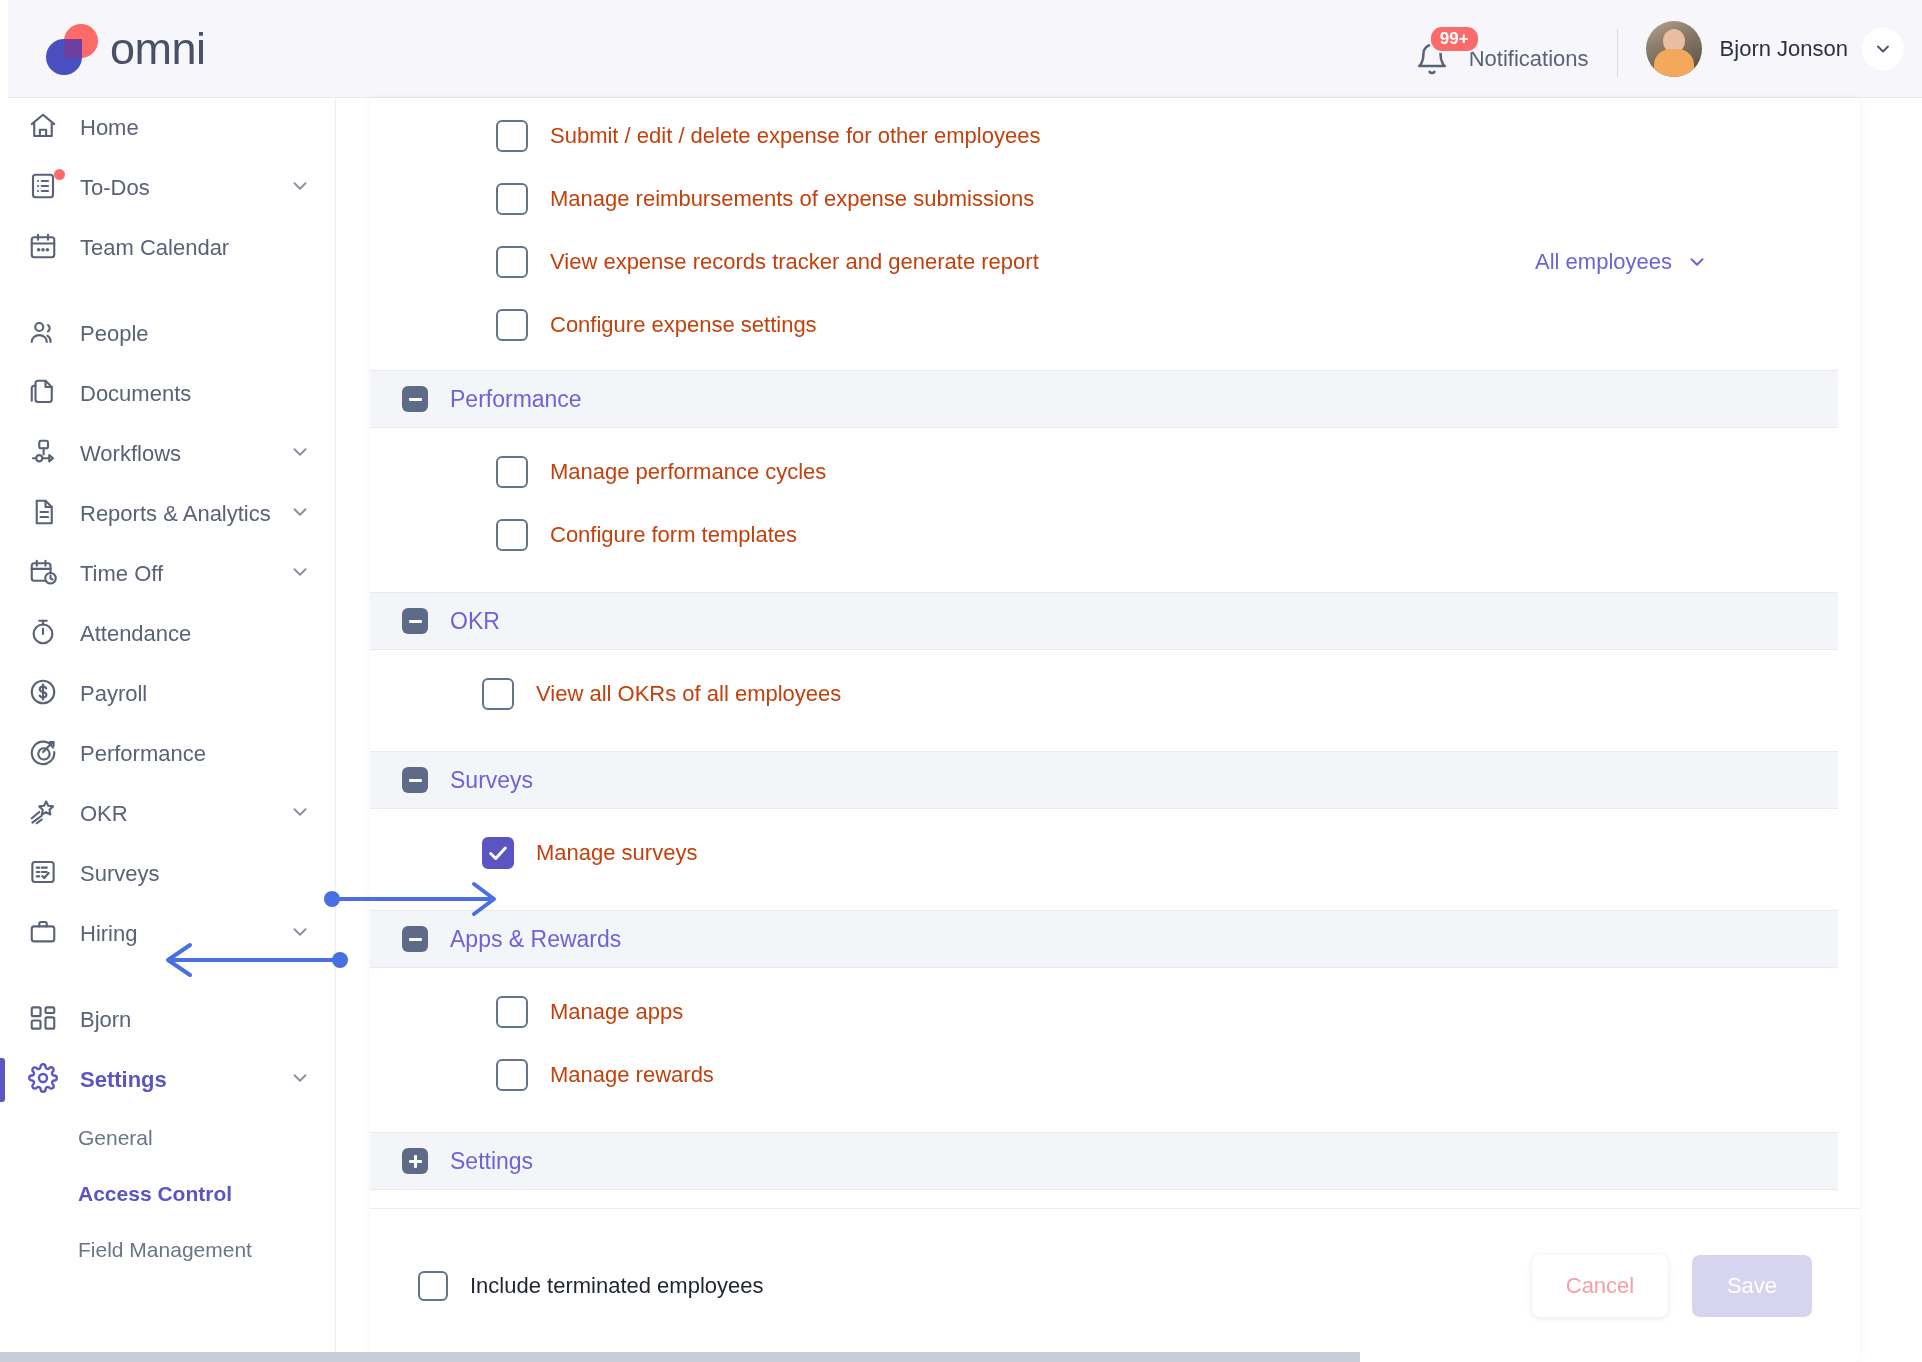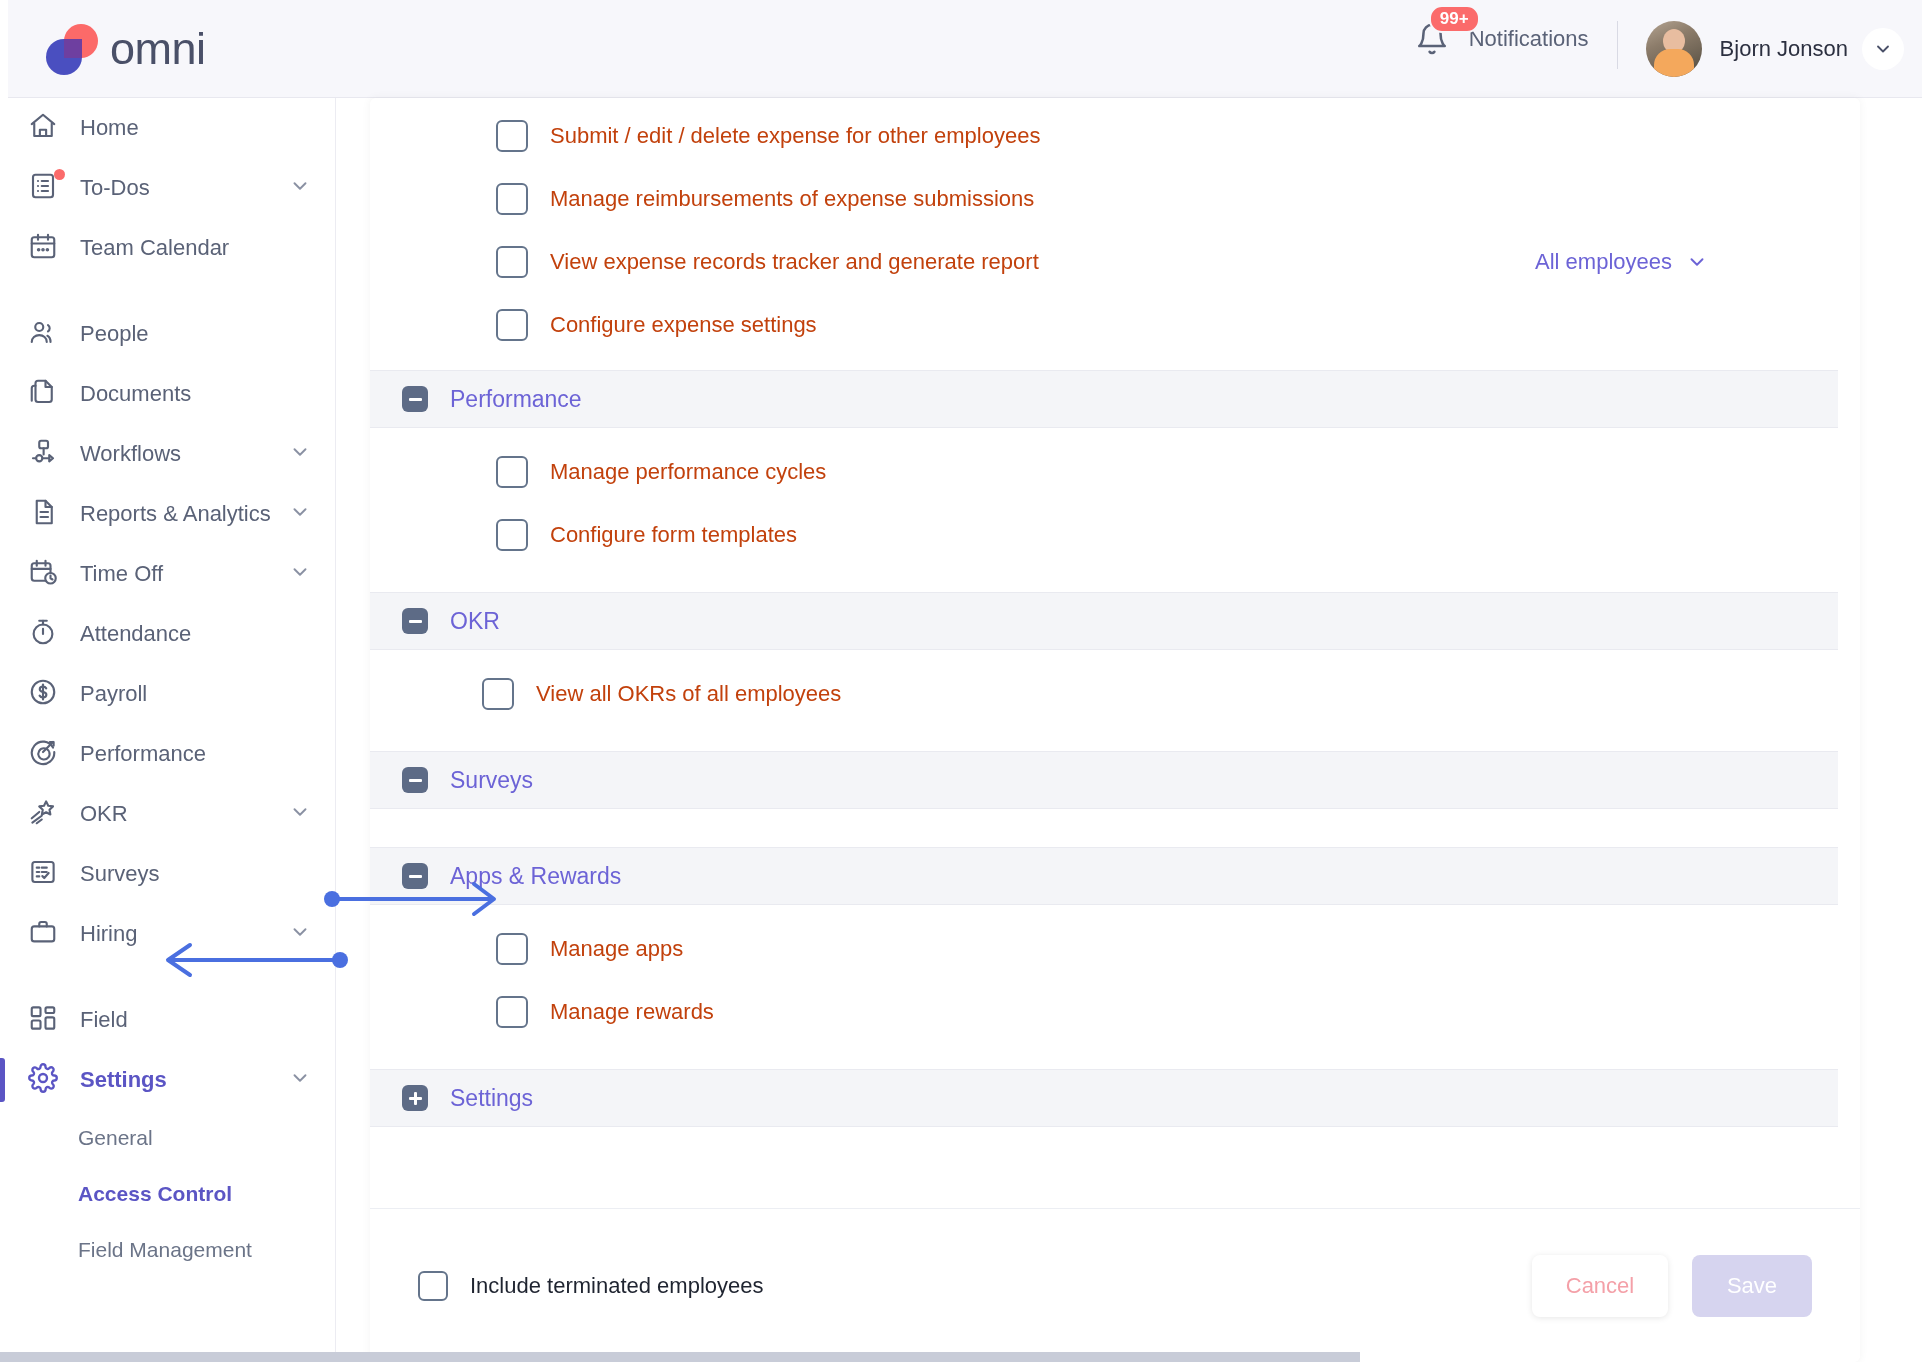--- a/index.html
+++ b/index.html
@@ -30,21 +30,21 @@
   .logo-overlap {
     position: absolute; left: 22px; top: 17px; width: 18px; height: 19px;
     background: #6e3fa0;
   }
   .logo-text {
     font-size: 45px; color: #4a5068; letter-spacing: -0.5px;
     margin-left: 12px; font-weight: 400;
   }
 
   .topbar-right {
-    margin-left: auto; display: flex; align-items: flex-start; margin-right: 26px;
+    margin-left: auto; display: flex; align-items: flex-end; margin-right: 26px;
   }
   .notif { position: relative; display: flex; align-items: center; cursor: pointer; }
   .bell-icon { width: 34px; height: 36px; position: relative; }
   .notif-badge {
     position: absolute; left: 14px; top: -16px;
     background: #fb6b6b; color: #fff; font-size: 17px; font-weight: 700;
     border-radius: 13px; padding: 3px 9px; line-height: 1.1;
     border: 2px solid #f7f7fb;
   }
   .notif-label { font-size: 22px; color: #5a6277; margin-left: 20px; }
@@ -371,21 +371,21 @@
           </svg></span>
       </div>
       <div class="nav-gap"></div>
       <div class="nav-item">
         <span class="ic"><svg width="30" height="30" viewBox="0 0 24 24" fill="none" stroke="#5a6277" stroke-width="1.7" stroke-linecap="round" stroke-linejoin="round">
             <rect x="3" y="3.5" width="7" height="7" rx="1.2"></rect>
             <rect x="14" y="3.5" width="7" height="4.5" rx="1.2"></rect>
             <rect x="3" y="14" width="7" height="6.5" rx="1.2"></rect>
             <rect x="14" y="11.5" width="7" height="9" rx="1.2"></rect>
           </svg></span>
-        <span class="lbl">Field</span>
+        <span class="lbl">Bjorn</span>
       </div>
       <div class="nav-item active">
         <span class="bar"></span>
         <span class="ic"><svg width="30" height="30" viewBox="0 0 24 24" fill="none" stroke="#5b55c4" stroke-width="1.9" stroke-linecap="round" stroke-linejoin="round">
             <circle cx="12" cy="12" r="3.2"></circle>
             <path d="M19.4 15a1.7 1.7 0 0 0 .3 1.8l.1.1a2 2 0 1 1-2.8 2.8l-.1-.1a1.7 1.7 0 0 0-1.8-.3 1.7 1.7 0 0 0-1 1.5V21a2 2 0 1 1-4 0v-.1A1.7 1.7 0 0 0 9 19.3a1.7 1.7 0 0 0-1.8.3l-.1.1a2 2 0 1 1-2.8-2.8l.1-.1a1.7 1.7 0 0 0 .3-1.8 1.7 1.7 0 0 0-1.5-1H3a2 2 0 1 1 0-4h.1A1.7 1.7 0 0 0 4.7 9a1.7 1.7 0 0 0-.3-1.8l-.1-.1a2 2 0 1 1 2.8-2.8l.1.1a1.7 1.7 0 0 0 1.8.3H9a1.7 1.7 0 0 0 1-1.5V3a2 2 0 1 1 4 0v.1a1.7 1.7 0 0 0 1 1.5 1.7 1.7 0 0 0 1.8-.3l.1-.1a2 2 0 1 1 2.8 2.8l-.1.1a1.7 1.7 0 0 0-.3 1.8V9a1.7 1.7 0 0 0 1.5 1H21a2 2 0 1 1 0 4h-.1a1.7 1.7 0 0 0-1.5 1z"></path>
           </svg></span>
         <span class="lbl">Settings</span>
         <span class="chev"><svg width="22" height="22" viewBox="0 0 24 24" fill="none" stroke="#8a91a3" stroke-width="2.1" stroke-linecap="round" stroke-linejoin="round">
             <polyline points="6 9 12 15 18 9"></polyline>
@@ -459,20 +459,28 @@
         </div>
         <div style="height:12px"></div>
         <div style="height:14px"></div>
         <div class="sec-header">
           <span class="toggle-sq" style="position:relative">
             <span class="h"></span>
           </span>
           <span class="sec-title">Surveys</span>
         </div>
         <div style="height:12px"></div>
+        <div class="perm-row indent2">
+          <span class="cbox checked">
+            <svg width="22" height="22" viewBox="0 0 24 24" fill="none" stroke="#fff" stroke-width="3.2" stroke-linecap="round" stroke-linejoin="round">
+              <polyline points="4 12.5 9.5 18 20 6.5"></polyline>
+            </svg>
+          </span>
+          <span class="perm-label">Manage surveys</span>
+        </div>
         <div style="height:12px"></div>
         <div style="height:14px"></div>
         <div class="sec-header">
           <span class="toggle-sq" style="position:relative">
             <span class="h"></span>
           </span>
           <span class="sec-title">Apps &amp; Rewards</span>
         </div>
         <div style="height:12px"></div>
         <div class="perm-row">

